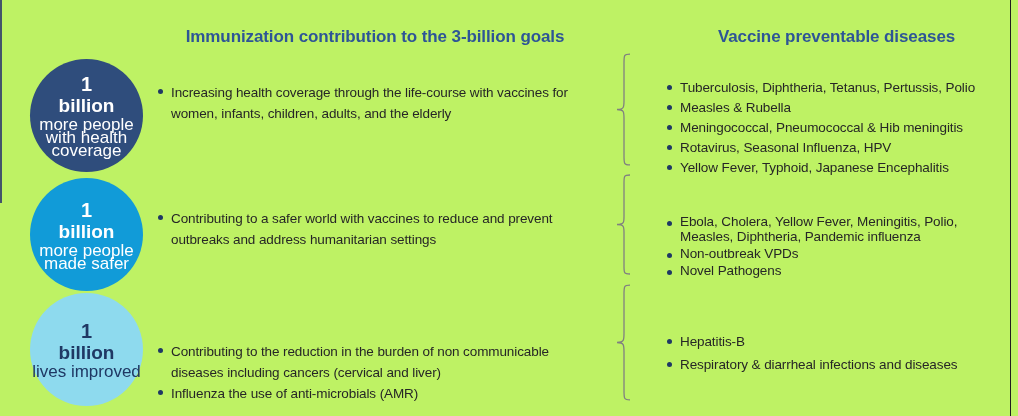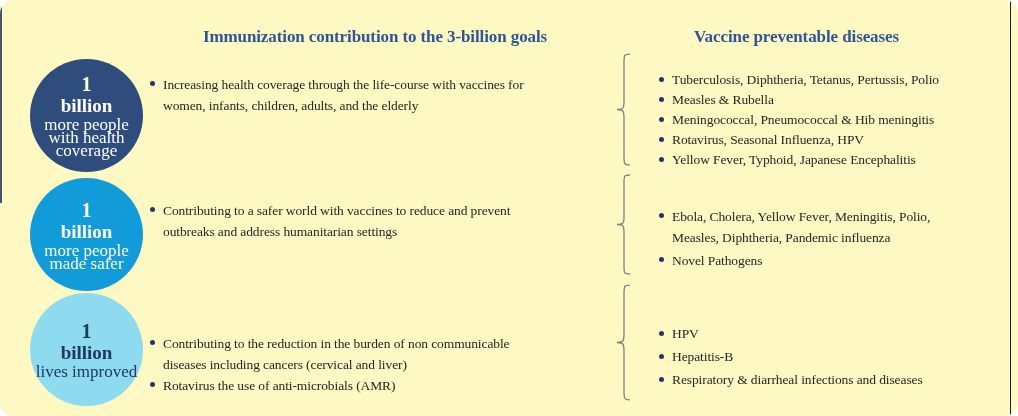--- a/index.html
+++ b/index.html
@@ -1,49 +1,49 @@
 <!DOCTYPE html>
 <html><head>
 <meta charset="utf-8">
 <style>
   html,body{margin:0;padding:0;background:#ffffff;}
   .canvas{
-    position:relative;width:1018px;height:416px;background:#fef9c3;overflow:hidden;
-    font-family:Liberation Serif, serif;color:#262626;border-radius:14px;
+    position:relative;width:1018px;height:416px;background:#bef264;overflow:hidden;
+    font-family:Liberation Sans, sans-serif;color:#262626;
   }
   .edge-left{position:absolute;left:0;top:0;width:2px;height:203px;background:#44546A;}
   .edge-right{position:absolute;left:1010px;top:0;width:1px;height:416px;background:#1f1f1f;}
 
   .hdr{position:absolute;margin:0;font-size:17px;line-height:22px;font-weight:bold;
        color:#2E5596;text-align:center;letter-spacing:-0.1px;}
   .hdr-left{left:145px;top:26px;width:460px;}
-  .hdr-right{left:624px;top:26px;width:345px;}
+  .hdr-right{left:664px;top:26px;width:345px;}
 
   .circle{position:absolute;left:30px;width:113px;height:113px;border-radius:50%;
           display:flex;flex-direction:column;align-items:center;justify-content:center;
           text-align:center;}
   .circle.c1{top:59px;background:#2F4D7C;color:#ffffff;}
   .circle.c2{top:178px;background:#119BD8;color:#ffffff;}
   .circle.c3{top:293px;background:#8EDAEE;color:#1F3864;}
   .c-num{font-size:20px;font-weight:bold;line-height:21px;}
   .c-unit{font-size:19px;font-weight:bold;line-height:21px;}
   .c-cap{font-size:17px;line-height:13px;white-space:pre-line;margin-top:2px;}
 
-  ul.blist{position:absolute;margin:8px;padding:0;list-style:none;font-size:13.5px;
+  ul.blist{position:absolute;margin:16px;padding:0;list-style:none;font-size:13.5px;
            letter-spacing:-0.1px;}
   ul.blist li{position:relative;padding-left:14px;white-space:pre-line;}
   ul.blist li::before{content:"";position:absolute;left:1px;top:7px;width:5px;height:5px;
                       border-radius:50%;background:#1F3864;}
 
   ul.goals{left:141px;width:478px;line-height:21px;}
   ul.g1{top:66px;} ul.g2{top:192px;} ul.g3{top:325px;}
 
   ul.diseases{left:650px;width:352px;}
   ul.d1{top:62px;line-height:20px;}
-  ul.d2{top:198px;line-height:21px;} ul.d2 li{margin-bottom:2px;}
+  ul.d2{top:198px;line-height:15px;} ul.d2 li{margin-bottom:2px;}
   ul.d3{top:316px;line-height:20px;} ul.d3 li{margin-bottom:3px;}
 
   .r2 li::before{background:#119BD8;}
   .r3 li::before{background:#93DCEF;}
 
   .brace{position:absolute;left:616px;width:15px;}
   .brace.b1{top:53px;height:113px;}
   .brace.b2{top:174px;height:101px;}
   .brace.b3{top:284px;height:117px;}
   .brace svg{width:100%;height:100%;display:block;}
@@ -93,36 +93,36 @@
 outbreaks and address humanitarian settings</li>
   </ul>
   <div class="brace b2">
     <svg viewBox="0 0 15 100" preserveAspectRatio="none" aria-hidden="true">
       <path d="M14 1 C8 1 8 2 8 9 L8 42 C8 48 8 50 1 50 C8 50 8 52 8 58 L8 91 C8 98 8 99 14 99" fill="none" stroke="#808080" stroke-width="1.3" vector-effect="non-scaling-stroke"></path>
     </svg>
   </div>
   <ul class="blist diseases d2 r2">
     <li>Ebola, Cholera, Yellow Fever, Meningitis, Polio,
 Measles, Diphtheria, Pandemic influenza</li>
+    <li>Non-outbreak VPDs</li>
     <li>Novel Pathogens</li>
   </ul>
 
   <div class="circle c3">
     <div class="c-num">1</div>
     <div class="c-unit">billion</div>
     <div class="c-cap">lives improved</div>
   </div>
   <ul class="blist goals g3 r3">
     <li>Contributing to the reduction in the burden of non communicable
 diseases including cancers (cervical and liver)</li>
-    <li>Rotavirus the use of anti-microbials (AMR)</li>
+    <li>Influenza the use of anti-microbials (AMR)</li>
   </ul>
   <div class="brace b3">
     <svg viewBox="0 0 15 100" preserveAspectRatio="none" aria-hidden="true">
       <path d="M14 1 C8 1 8 2 8 9 L8 42 C8 48 8 50 1 50 C8 50 8 52 8 58 L8 91 C8 98 8 99 14 99" fill="none" stroke="#808080" stroke-width="1.3" vector-effect="non-scaling-stroke"></path>
     </svg>
   </div>
   <ul class="blist diseases d3 r3">
-    <li>HPV</li>
     <li>Hepatitis-B</li>
     <li>Respiratory &amp; diarrheal infections and diseases</li>
   </ul>
 </div>
 
 </body></html>

